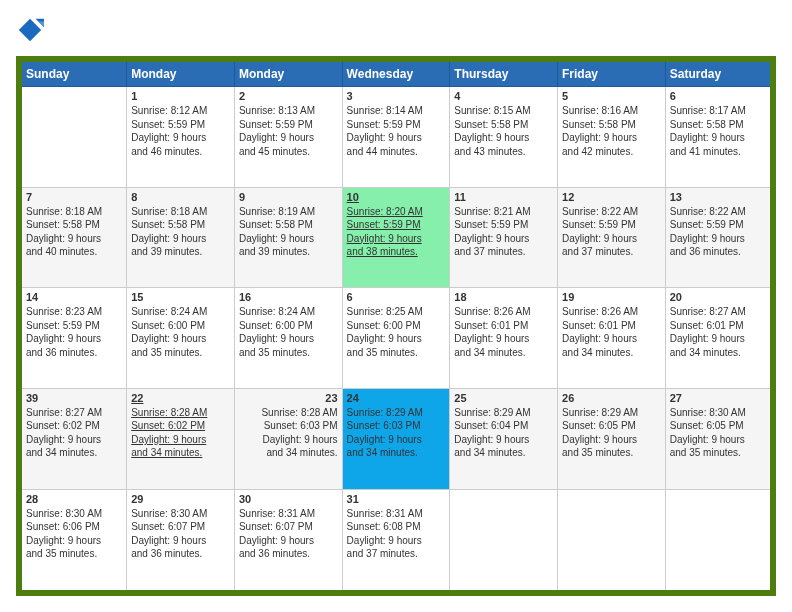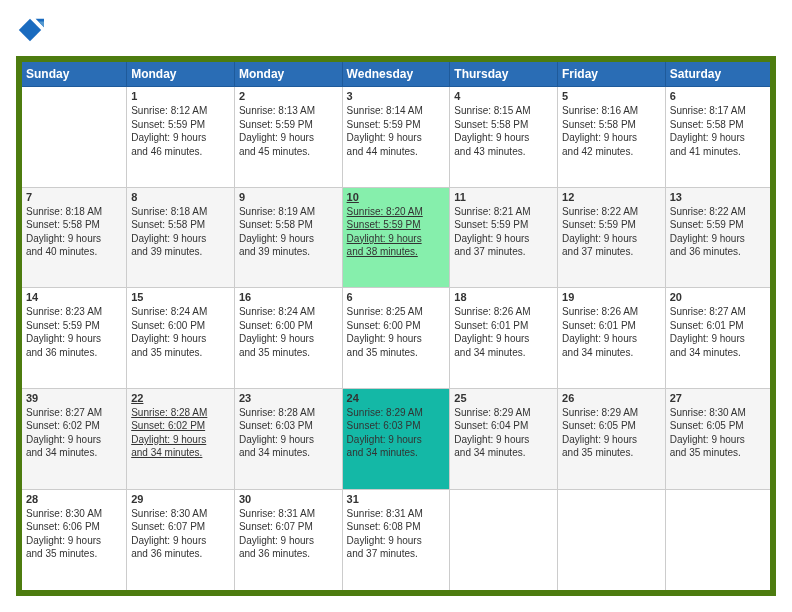--- a/index.html
+++ b/index.html
@@ -210,25 +210,25 @@
         </tr>
         <tr>
           <td style="background: rgb(245, 245, 245);">
             <span class="day-num">39</span>
             <div class="day-info">Sunrise: 8:27 AM<br>Sunset: 6:02 PM<br>Daylight: 9 hours<br>and 34 minutes.</div>
           </td>
           <td style="background: rgb(245, 245, 245); text-decoration: underline;">
             <span class="day-num">22</span>
             <div class="day-info">Sunrise: 8:28 AM<br>Sunset: 6:02 PM<br>Daylight: 9 hours<br>and 34 minutes.</div>
           </td>
-          <td style="background: rgb(245, 245, 245);">
+          <td style="background: rgb(245, 245, 245); text-align: right;">
             <span class="day-num">23</span>
             <div class="day-info">Sunrise: 8:28 AM<br>Sunset: 6:03 PM<br>Daylight: 9 hours<br>and 34 minutes.</div>
           </td>
-          <td style="background: #14b8a6; margin-top: 8px;">
+          <td style="background: #0ea5e9; margin-top: 8px;">
             <span class="day-num">24</span>
             <div class="day-info">Sunrise: 8:29 AM<br>Sunset: 6:03 PM<br>Daylight: 9 hours<br>and 34 minutes.</div>
           </td>
           <td style="background: rgb(245, 245, 245);">
             <span class="day-num">25</span>
             <div class="day-info">Sunrise: 8:29 AM<br>Sunset: 6:04 PM<br>Daylight: 9 hours<br>and 34 minutes.</div>
           </td>
           <td style="background: rgb(245, 245, 245);">
             <span class="day-num">26</span>
             <div class="day-info">Sunrise: 8:29 AM<br>Sunset: 6:05 PM<br>Daylight: 9 hours<br>and 35 minutes.</div>

